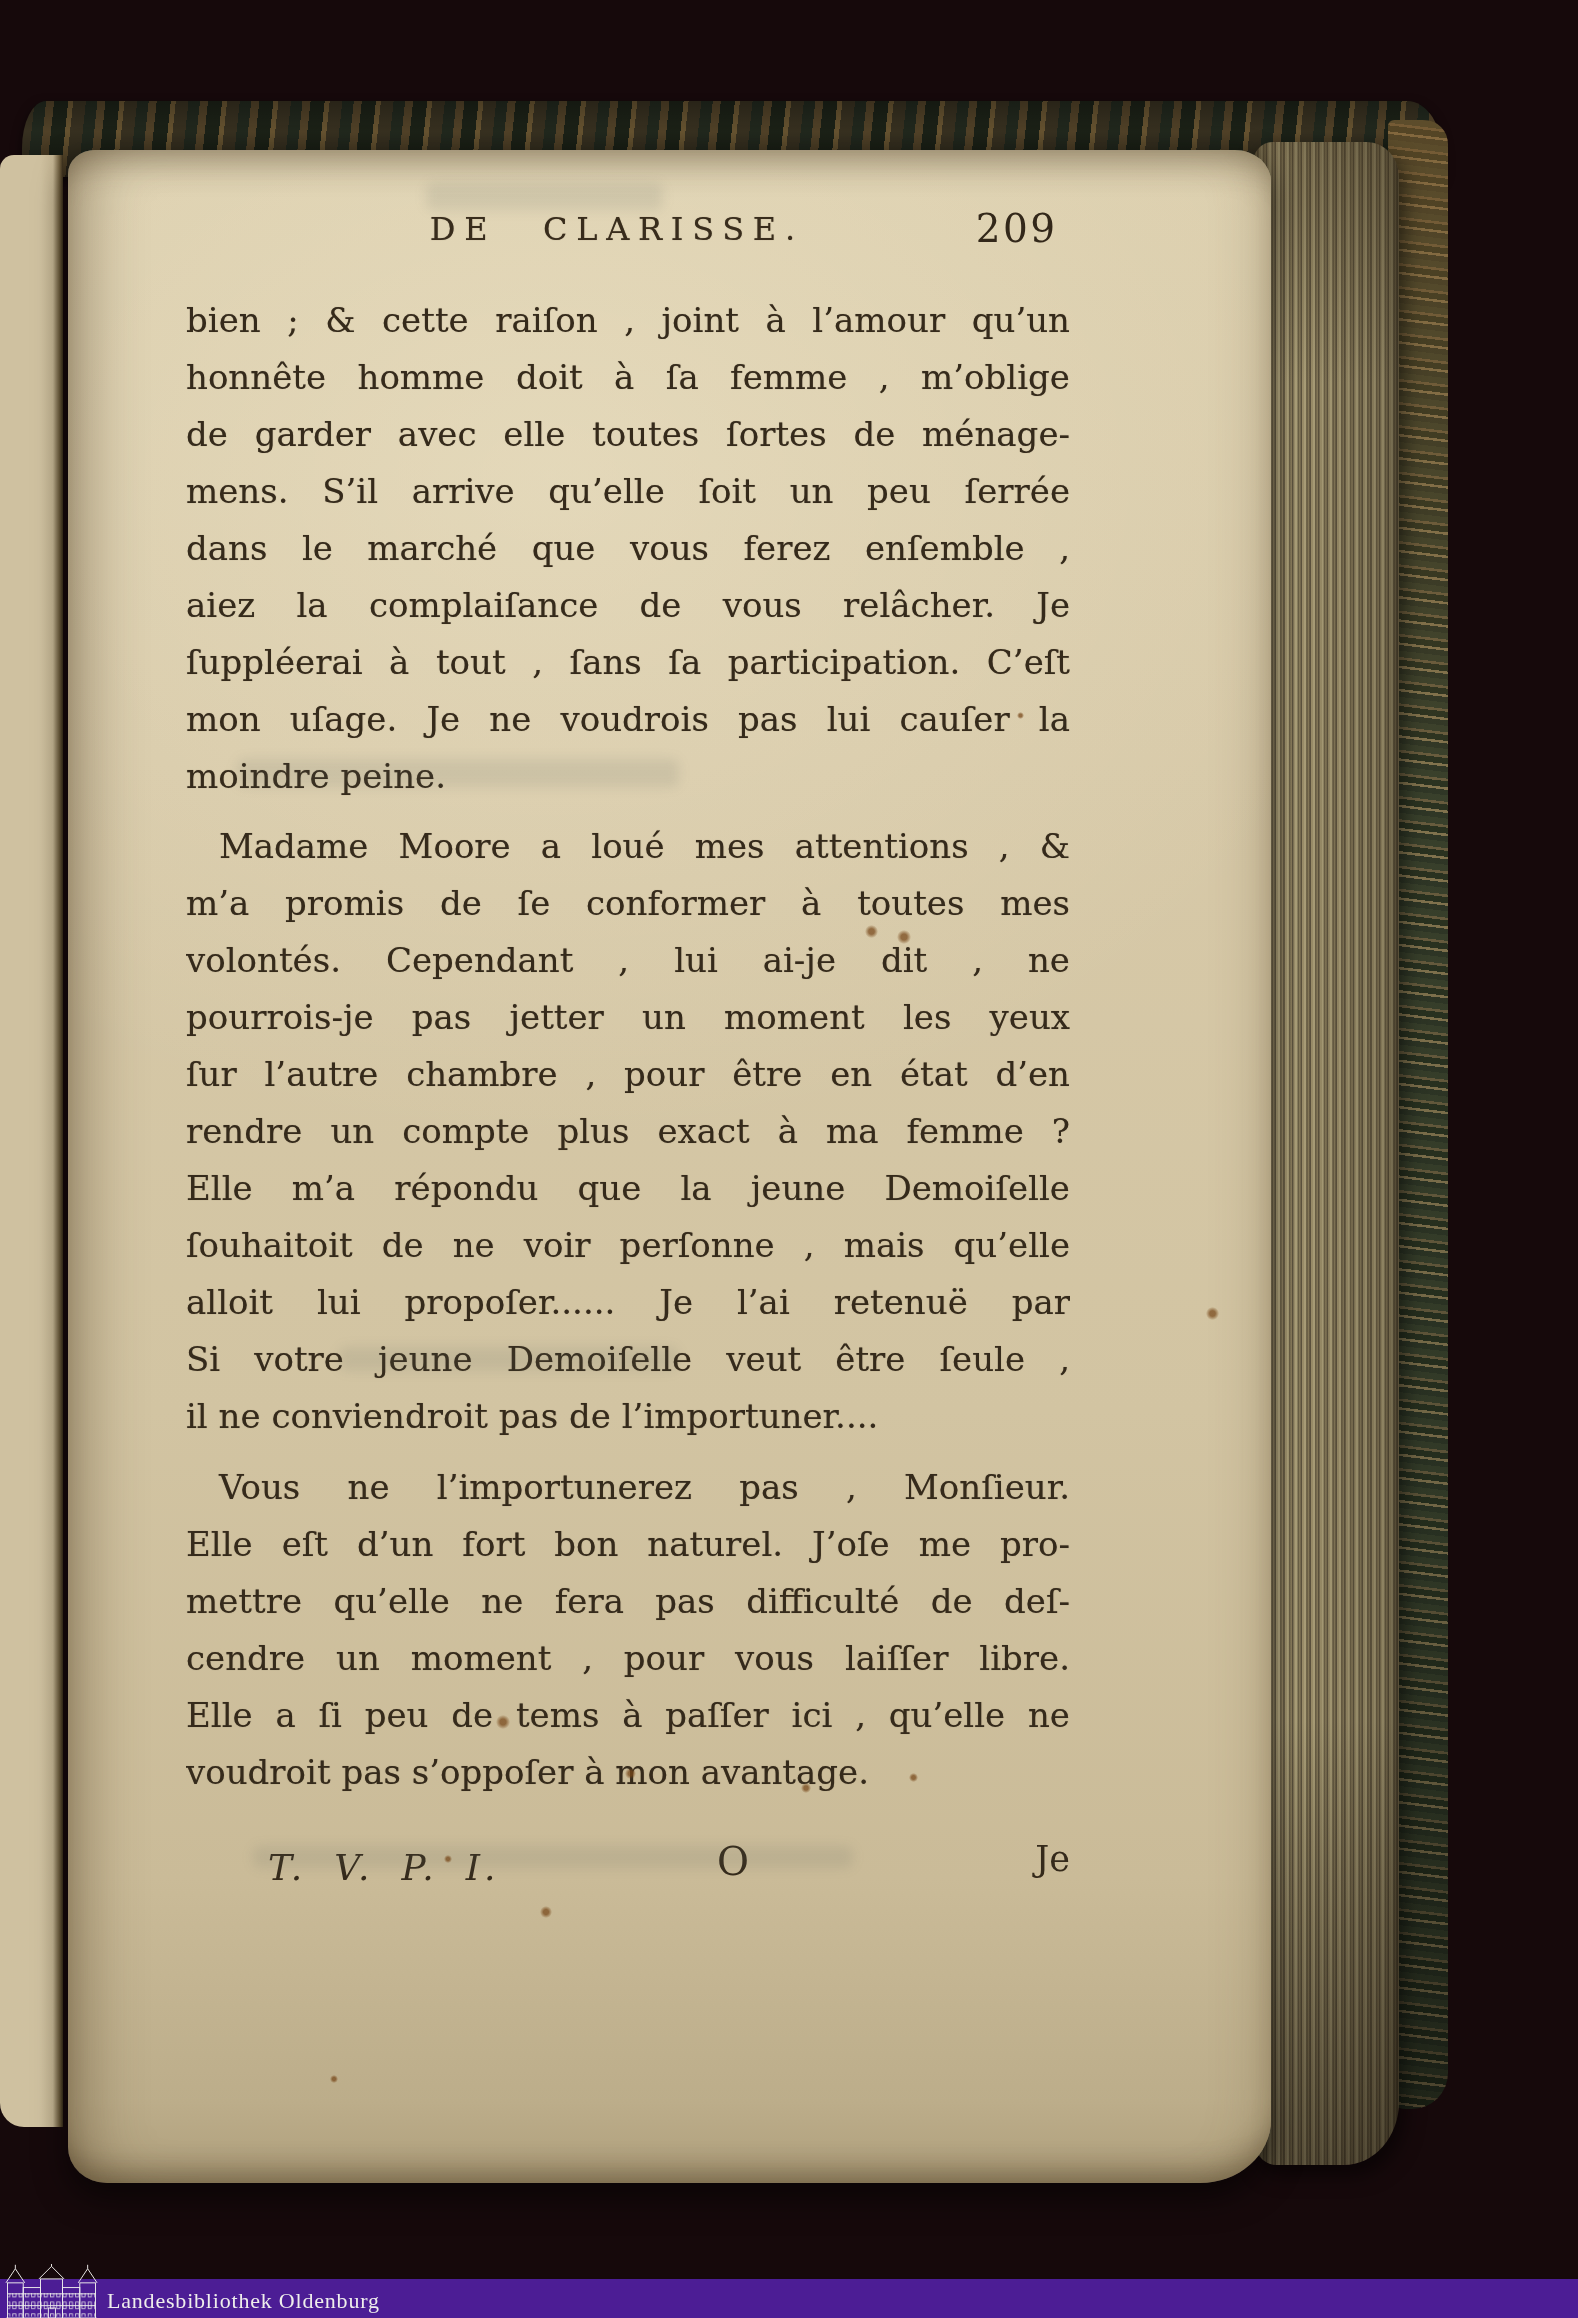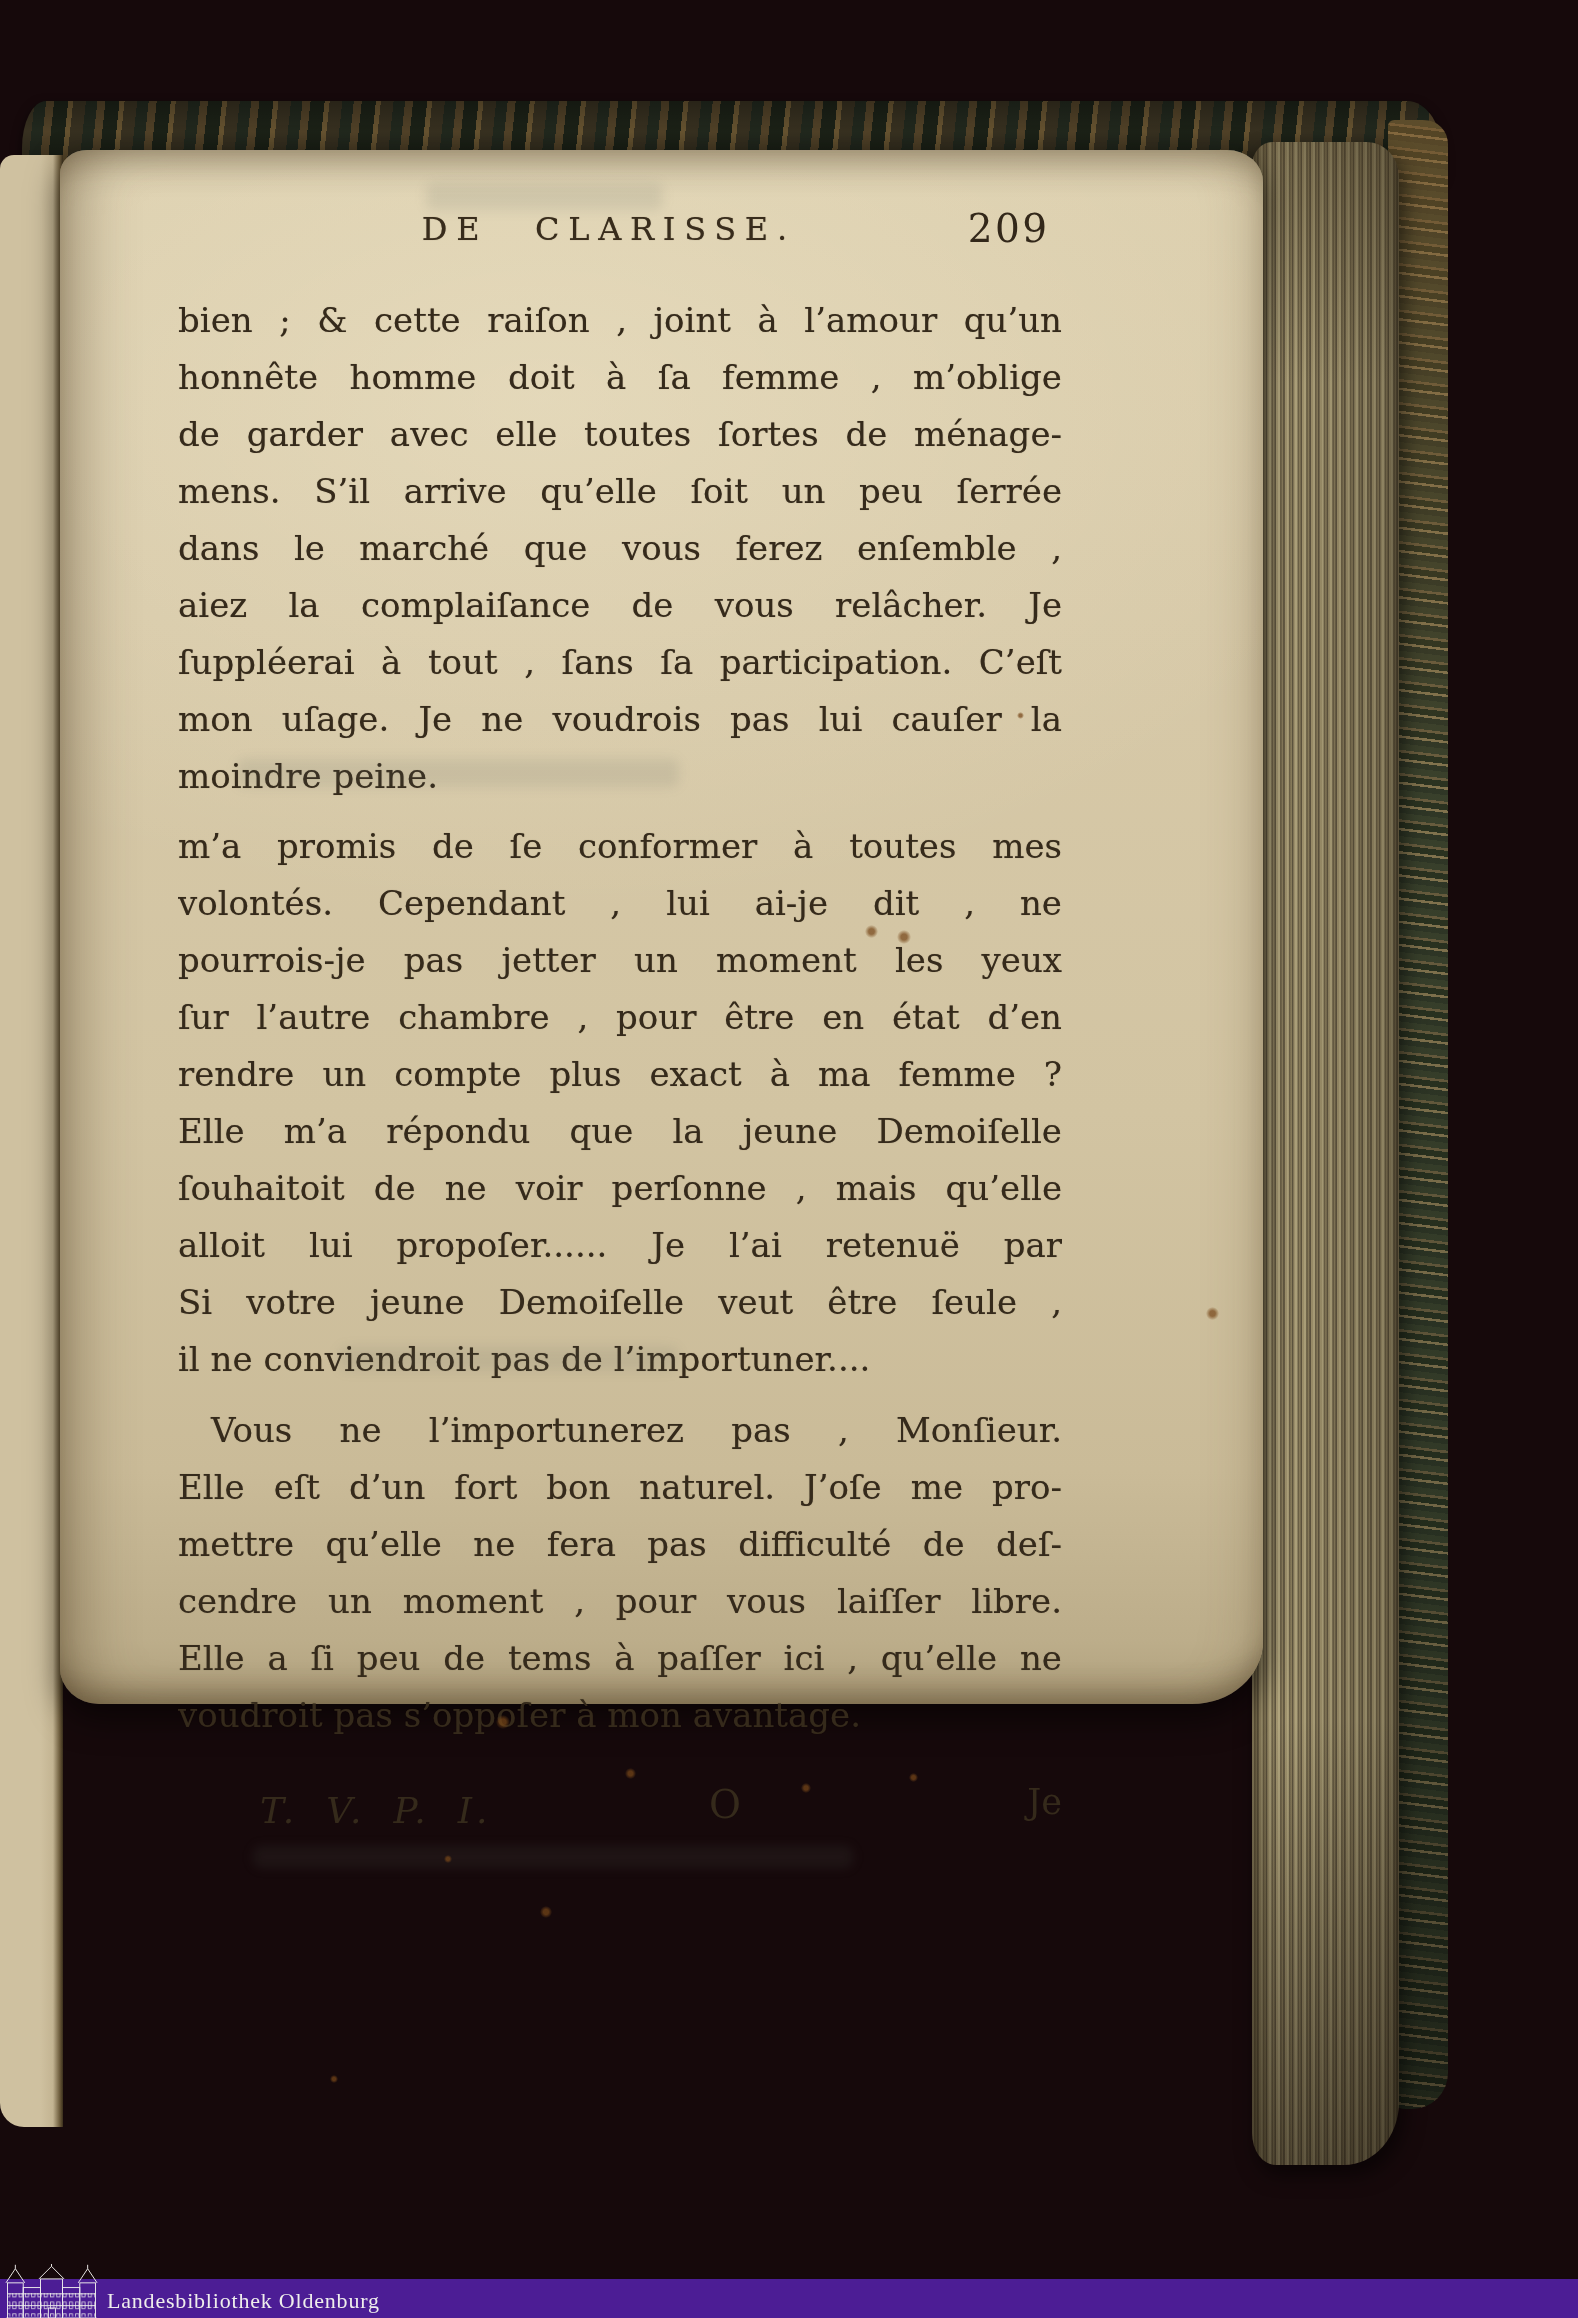--- a/index.html
+++ b/index.html
@@ -35,21 +35,21 @@
     box-shadow: 4.7px 9.5px 20.5px rgba(0,0,0,.55);
   }
   
   .facing-edge {
     position: absolute; left: 0; top: 155px; width: 63px; height: 1972px;
     background: linear-gradient(90deg, #cfc1a0 0 64%, #c3b492 84%, #6b5a3a 95%, #3a2f1c 100%);
     border-radius: 14px 0 0 24px;
   }
   
   .page {
-    position: absolute; left: 60px; top: 150px; width: 1203px; height: 1554px;
+    position: absolute; left: 68px; top: 150px; width: 1203px; height: 2033px;
     background:
       radial-gradient(120% 55% at 40% 16%, rgba(255,248,224,.28), rgba(255,248,224,0) 60%),
       linear-gradient(180deg, #dccfae 0%, #d7c9a8 30%, #d2c4a2 62%, #cabb98 85%, #bcad8a 96%, #af9f7c 100%);
     border-radius: 27px 36px 71px 39px / 24px 32px 63px 36px;
     box-shadow:
       inset 41px 0 60px -24px rgba(70,50,25,.42),
       inset -33px 0 52px -24px rgba(95,75,42,.28),
       inset 0 27px 36px -20.5px rgba(60,45,25,.42),
       inset 0 -24px 27px -14px rgba(55,42,20,.38),
       0 14px 32px rgba(0,0,0,.55);
@@ -135,20 +135,21 @@
         <span class="line j">de garder avec elle toutes ſortes de ménage-</span>
         <span class="line j">mens. S’il arrive qu’elle ſoit un peu ſerrée</span>
         <span class="line j">dans le marché que vous ferez enſemble ,</span>
         <span class="line j">aiez la complaiſance de vous relâcher. Je</span>
         <span class="line j">ſuppléerai à tout , ſans ſa participation. C’eſt</span>
         <span class="line j">mon uſage. Je ne voudrois pas lui cauſer la</span>
         <span class="line">moindre peine.</span>
       </p>
 
       <p class="para">
+        <span class="line j indent">Madame Moore a loué mes attentions , &amp;</span>
         <span class="line j">m’a promis de ſe conformer à toutes mes</span>
         <span class="line j">volontés. Cependant , lui ai-je dit , ne</span>
         <span class="line j">pourrois-je pas jetter un moment les yeux</span>
         <span class="line j">ſur l’autre chambre , pour être en état d’en</span>
         <span class="line j">rendre un compte plus exact à ma femme ?</span>
         <span class="line j">Elle m’a répondu que la jeune Demoiſelle</span>
         <span class="line j">ſouhaitoit de ne voir perſonne , mais qu’elle</span>
         <span class="line j">alloit lui propoſer...... Je l’ai retenuë par</span>
         <span class="line j">Si votre jeune Demoiſelle veut être ſeule ,</span>
         <span class="line">il ne conviendroit pas de l’importuner....</span>

